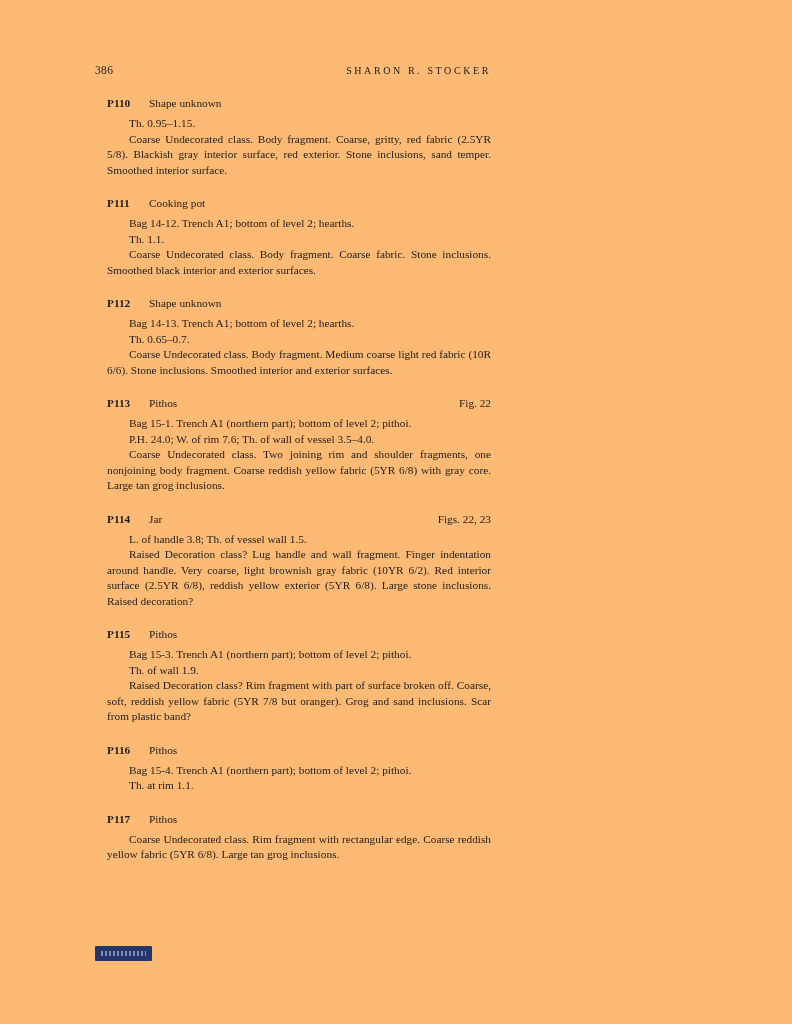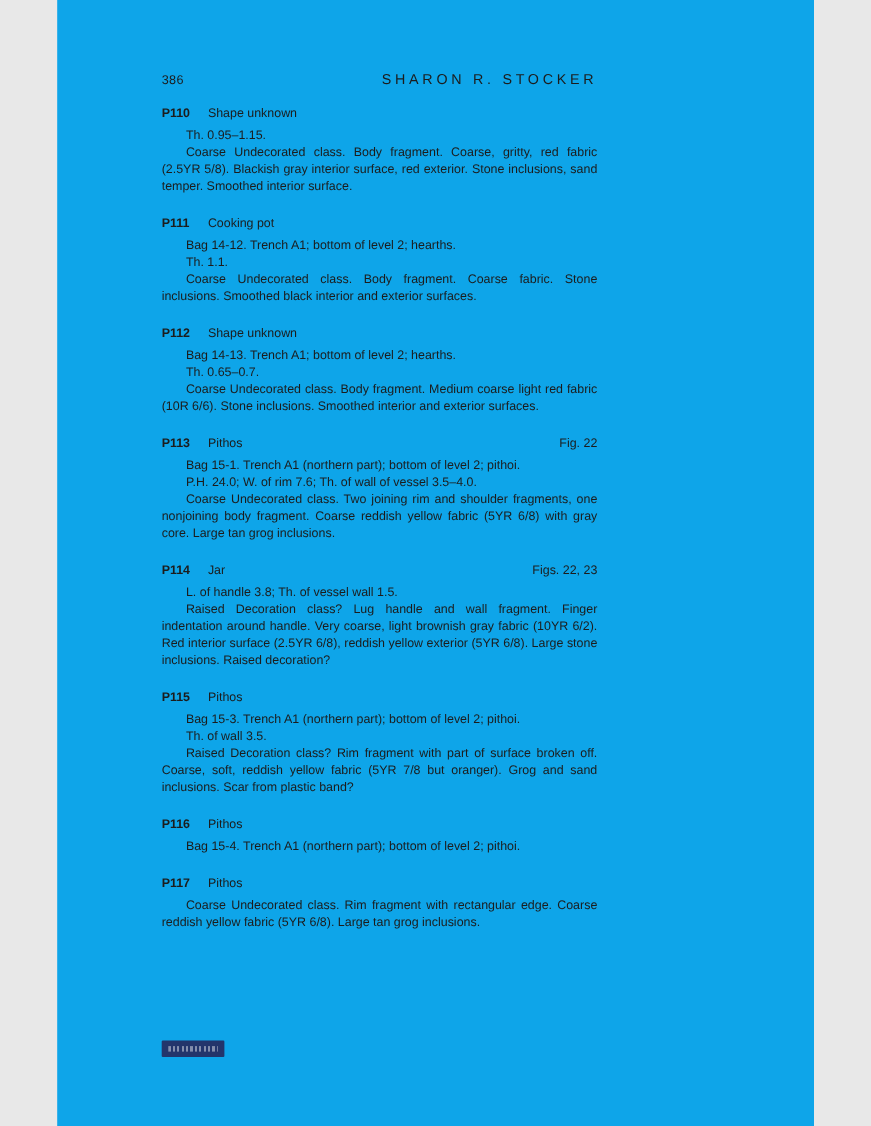--- a/index.html
+++ b/index.html
@@ -2,53 +2,53 @@
 <html><head>
 <meta charset="utf-8">
 <style>
   html, body {
     margin: 0;
     padding: 0;
     background: #e8e8e8;
   }
   .page {
     position: relative;
-    width: 688px;
+    width: 792px;
     height: 1024px;
     margin: 0 auto;
-    background: #0ea5e9;
+    background: #fdba74;
     overflow: hidden;
-    font-family: Liberation Sans, sans-serif;
+    font-family: Liberation Serif, serif;
     color: #1c1c1c;
   }
   .running-header {
     position: absolute;
     top: 64px;
     left: 95px;
     width: 396px;
     display: flex;
     justify-content: space-between;
     align-items: baseline;
   }
   .page-number {
     font-size: 11.5px;
     letter-spacing: 0.03em;
   }
   .running-head {
-    font-size: 13px;
+    font-size: 10px;
     letter-spacing: 0.26em;
   }
   .content {
     position: absolute;
     top: 96px;
     left: 95px;
     width: 396px;
   }
   .entry {
-    margin: 0 0 18px 0;
+    margin: 0 0 18px 12px;
   }
   .entry-head {
     display: flex;
     align-items: baseline;
     font-size: 11.3px;
     line-height: 15.5px;
     margin-bottom: 4.5px;
   }
   .cat-no {
     font-weight: bold;
@@ -162,31 +162,32 @@
       <p class="desc">Raised Decoration class? Lug handle and wall fragment. Finger indentation around handle. Very coarse, light brownish gray fabric (10YR 6/2). Red interior surface (2.5YR 6/8), reddish yellow exterior (5YR 6/8). Large stone inclusions. Raised decoration?</p>
     </section>
 
     <section class="entry">
       <div class="entry-head">
         <span class="cat-no">P115</span>
         <span class="cat-title">Pithos</span>
         <span class="fig-ref"></span>
       </div>
       <p class="meta">Bag 15-3. Trench A1 (northern part); bottom of level 2; pithoi.</p>
-      <p class="meta">Th. of wall 3.5.</p>
+      <p class="meta">Th. of wall 1.9.</p>
       <p class="desc">Raised Decoration class? Rim fragment with part of surface broken off. Coarse, soft, reddish yellow fabric (5YR 7/8 but oranger). Grog and sand inclusions. Scar from plastic band?</p>
     </section>
 
     <section class="entry">
       <div class="entry-head">
         <span class="cat-no">P116</span>
         <span class="cat-title">Pithos</span>
         <span class="fig-ref"></span>
       </div>
       <p class="meta">Bag 15-4. Trench A1 (northern part); bottom of level 2; pithoi.</p>
+      <p class="meta">Th. at rim 1.1.</p>
     </section>
 
     <section class="entry">
       <div class="entry-head">
         <span class="cat-no">P117</span>
         <span class="cat-title">Pithos</span>
         <span class="fig-ref"></span>
       </div>
       <p class="desc">Coarse Undecorated class. Rim fragment with rectangular edge. Coarse reddish yellow fabric (5YR 6/8). Large tan grog inclusions.</p>
     </section>

